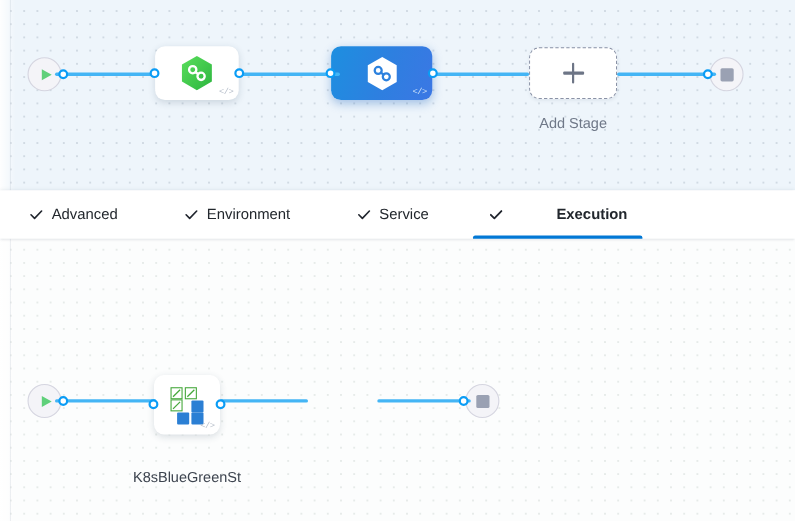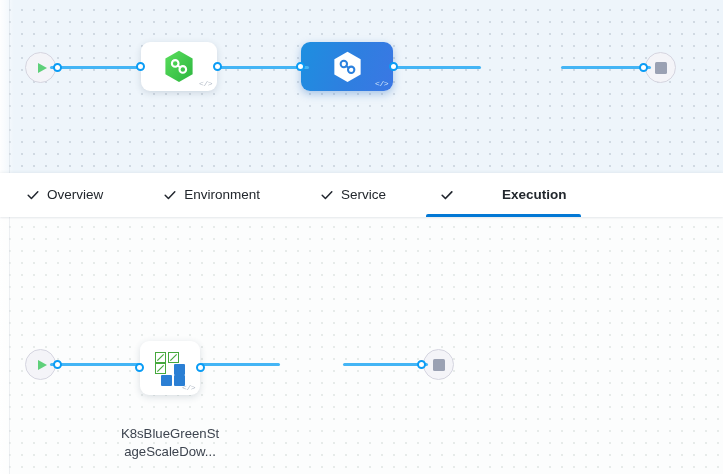--- a/index.html
+++ b/index.html
@@ -189,35 +189,41 @@
             <circle cx="18.8" cy="19.4" r="3.3"></circle>
             <path d="M13.7 15.6 L16.3 17.3"></path>
           </g>
         </svg>
         <span class="codeicon onblue">&lt;/&gt;</span>
       </div>
       <div class="port" style="left:-5px;top:20px;"></div>
       <div class="port" style="left:88px;top:20px;"></div>
     </div>
 
+    <div class="node" style="left:481px;top:43px;">
+      <div class="dashed" style="width:80px;height:47px;">
+        <span class="plus"></span>
+      </div>
+      <div class="nodelabel muted" style="left:-10px;top:60px;width:100px;">Add Stage</div>
+    </div>
 
     <div class="node" style="left:645px;top:52px;">
       <div class="term">
         <div class="stop-sq"></div>
       </div>
       <div class="port" style="left:-6px;top:11px;"></div>
     </div>
   </div>
 
   <div class="tabbar">
     <div class="tab" style="margin-left:26px;">
       <svg class="check" viewBox="0 0 16 16">
           <path d="M2.5 8.3 L6.2 12 L13.5 4.4" fill="none" stroke="#21262e" stroke-width="1.7" stroke-linecap="round" stroke-linejoin="round"></path>
         </svg>
-      <span class="tl">Overview</span>
+      <span class="tl">Advanced</span>
       <span class="underline"></span>
     </div>
     <div class="tab" style="margin-left:60px;">
       <svg class="check" viewBox="0 0 16 16">
           <path d="M2.5 8.3 L6.2 12 L13.5 4.4" fill="none" stroke="#21262e" stroke-width="1.7" stroke-linecap="round" stroke-linejoin="round"></path>
         </svg>
       <span class="tl">Environment</span>
       <span class="underline"></span>
     </div>
     <div class="tab" style="margin-left:60px;">
@@ -266,21 +272,20 @@
           <span class="sq blue" style="left:21px;top:12px;"></span>
           <span class="sq blue" style="left:8px;top:23px;"></span>
           <span class="sq blue" style="left:21px;top:23px;"></span>
         </div>
         <span class="codeicon">&lt;/&gt;</span>
       </div>
       <div class="port" style="left:-5px;top:22px;"></div>
       <div class="port" style="left:56px;top:22px;"></div>
       <div class="nodelabel wrap" style="left:-55px;top:64px;width:170px;margin-top:20px;">
         <div>K8sBlueGreenSt</div>
-        <div>ageScaleDow...</div>
       </div>
     </div>
 
 
     <div class="node" style="left:423px;top:132px;">
       <div class="term">
         <div class="stop-sq"></div>
       </div>
       <div class="port" style="left:-6px;top:11px;"></div>
     </div>

